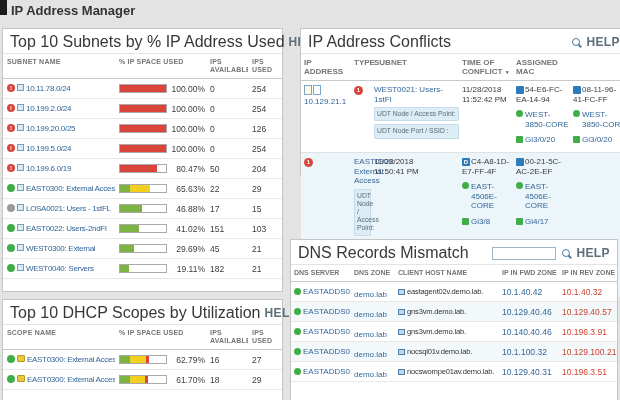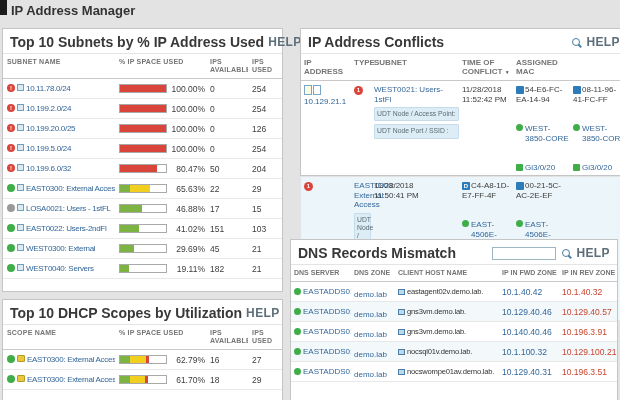--- a/index.html
+++ b/index.html
@@ -7,21 +7,21 @@
   body{position:relative;background:#e3e3e3;font-family:"Liberation Sans",sans-serif;color:#3c3c3c}
   a{color:#336699;text-decoration:none;cursor:pointer}
   .logo-frag{position:absolute;left:0;top:0;width:7px;height:15px;background:#1b1b1b}
   .page-title{position:absolute;left:11px;top:3px;font-size:13px;font-weight:bold;color:#333}
   .panel{position:absolute;background:#fff;border:1px solid #c5c5c5}
   .p-subnets{left:2px;top:28px;width:281px;height:264px}
   .p-dhcp{left:2px;top:299px;width:281px;height:110px}
   .p-conflicts{left:300px;top:28px;width:328px;height:148px}
   .p-dns{left:290px;top:239px;width:328px;height:175px}
   .panel-head{display:flex;align-items:center;gap:4px;padding:5px 7px 3px;height:24px}
-  .panel-title{font-size:14px;font-weight:bold;color:#383838;flex:1;white-space:nowrap}
+  .panel-title{font-size:16px;font-weight:normal;color:#383838;flex:1;white-space:nowrap}
   .help{font-size:12px;color:#5d6f7a;letter-spacing:.4px;font-weight:bold}
   .mag{position:relative;width:8px;height:8px;border:1.5px solid #4a7ca0;border-radius:50%;display:inline-block;margin-right:2px}
   .mag::after{content:"";position:absolute;width:4px;height:1.5px;background:#4a7ca0;transform:rotate(45deg);right:-3px;bottom:-1px}
   .searchbox{width:64px;height:13px;border:1px solid #9db6c4;font-size:8px;padding:0 2px;margin-right:2px}
   
   .sgrid{display:grid;grid-template-columns:112px 91px 42px 34px;align-items:center}
   .shead{font-size:7px;color:#757575;font-weight:bold;letter-spacing:.2px;border-bottom:1px solid #c9c9c9;border-top:1px solid #e4e4e4;padding:3px 0 3px;align-items:start;min-height:26px}
   .shead .cell{padding:1px 2px 0 4px;line-height:1.15;text-transform:uppercase}
   .srow{height:20px;border-bottom:1px solid #e8e8e8}
   .cell{padding-left:4px;overflow:hidden}
@@ -49,21 +49,21 @@
   .iplink{font-size:8px;display:block;margin-top:2px}
   .pagei{width:8px;height:10px;border:1px solid #7aa7c7;background:#fdf9e0;display:inline-block;margin-right:1px;vertical-align:top}
   .pagei.w{background:#fff}
   .badge{min-width:9px;height:9px;border-radius:50%;background:#d9453b;color:#fff;font-size:6px;line-height:9px;text-align:center;display:inline-block;font-weight:bold}
   .badge:empty{display:none}
   .subnetcell a{font-size:8px;line-height:1.2;display:block}
   .udt{margin-top:3px;background:#dcedf6;border:1px solid #c6dcea;padding:2px 2px;font-size:6.8px;color:#5a6b75;border-radius:1px}
   .timecell{font-size:8px;color:#3c3c3c}
   .macline{word-break:break-word;color:#3c3c3c}
   .chip{width:8px;height:8px;background:#2d7bb9;border-radius:1px;color:#fff;display:inline-block;font-size:6px;line-height:8px;text-align:center;font-weight:bold;margin-right:1px;vertical-align:middle}
-  .nodeline,.portline{margin-top:20px;display:flex;gap:2px;align-items:flex-start}
+  .nodeline,.portline{margin-top:6px;display:flex;gap:2px;align-items:flex-start}
   .nodeline a,.portline a{font-size:8px;word-break:break-word}
   .port-icon{width:7px;height:7px;background:#3fae49;border-radius:1px;display:inline-block;flex:none;margin-top:1px}
   
   .dgrid{display:grid;grid-template-columns:60px 44px 104px 60px 58px;align-items:center}
   .dhead{font-size:7px;color:#757575;font-weight:bold;border-bottom:1px solid #c9c9c9;border-top:1px solid #e4e4e4;min-height:18px;align-items:center}
   .dhead .dcell{padding:2px 1px 2px 3px;text-transform:uppercase;line-height:1.1}
   .drow{height:20px;border-bottom:1px solid #e8e8e8}
   .drow.alt{background:#f3f8fb}
   .dcell{padding-left:3px;overflow:hidden;white-space:nowrap}
   .servercell,.hostcell{display:flex;align-items:center;gap:2px}
@@ -148,21 +148,21 @@
         </span>
         <span class="pct">100.00%</span>
       </div>
     <div class="cell num">0</div>
     <div class="cell num">254</div>
   </div>
   <div class="sgrid srow">
     <div class="cell namec">
         <span class="dot red"></span>
         <span class="subicon"></span>
-        <a class="lnk">10.199.6.0/32</a>
+        <a class="lnk">10.199.6.0/19</a>
       </div>
     <div class="cell barc">
         <span class="track">
           <span class="fill" style="width: 80.47%; background: rgb(217, 69, 59);"></span>
         </span>
         <span class="pct">80.47%</span>
       </div>
     <div class="cell num">50</div>
     <div class="cell num">204</div>
   </div>

